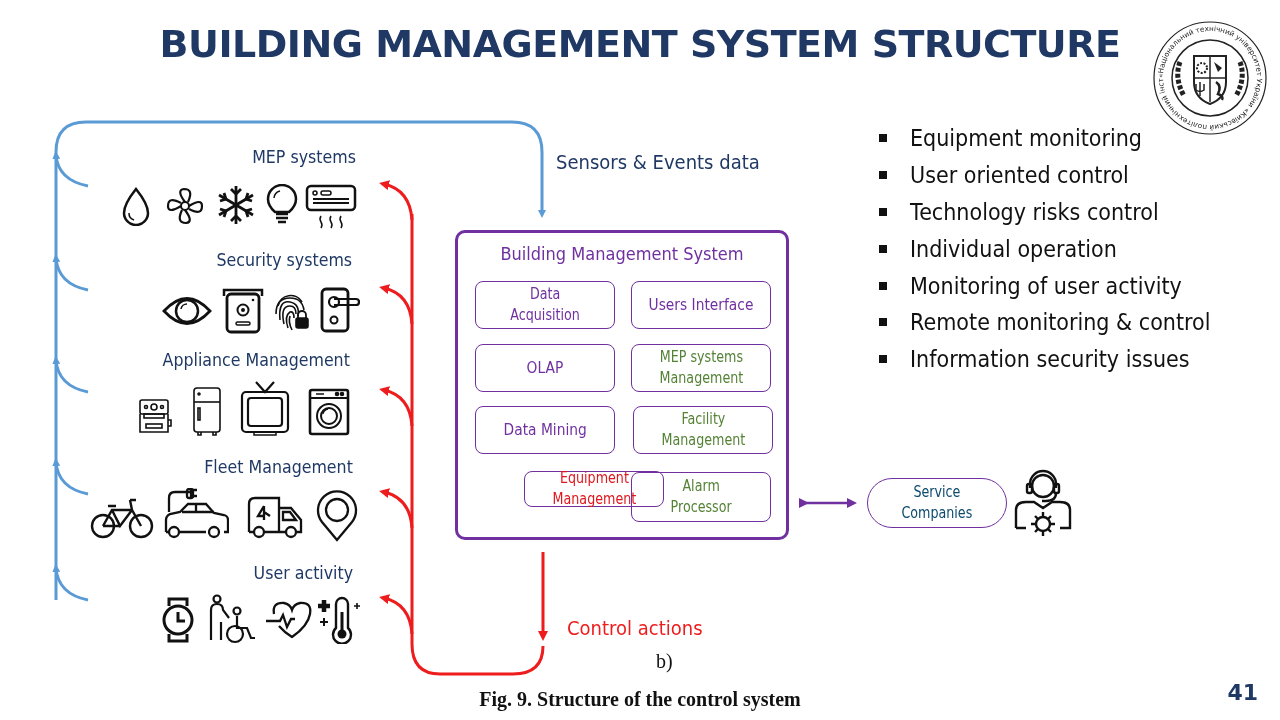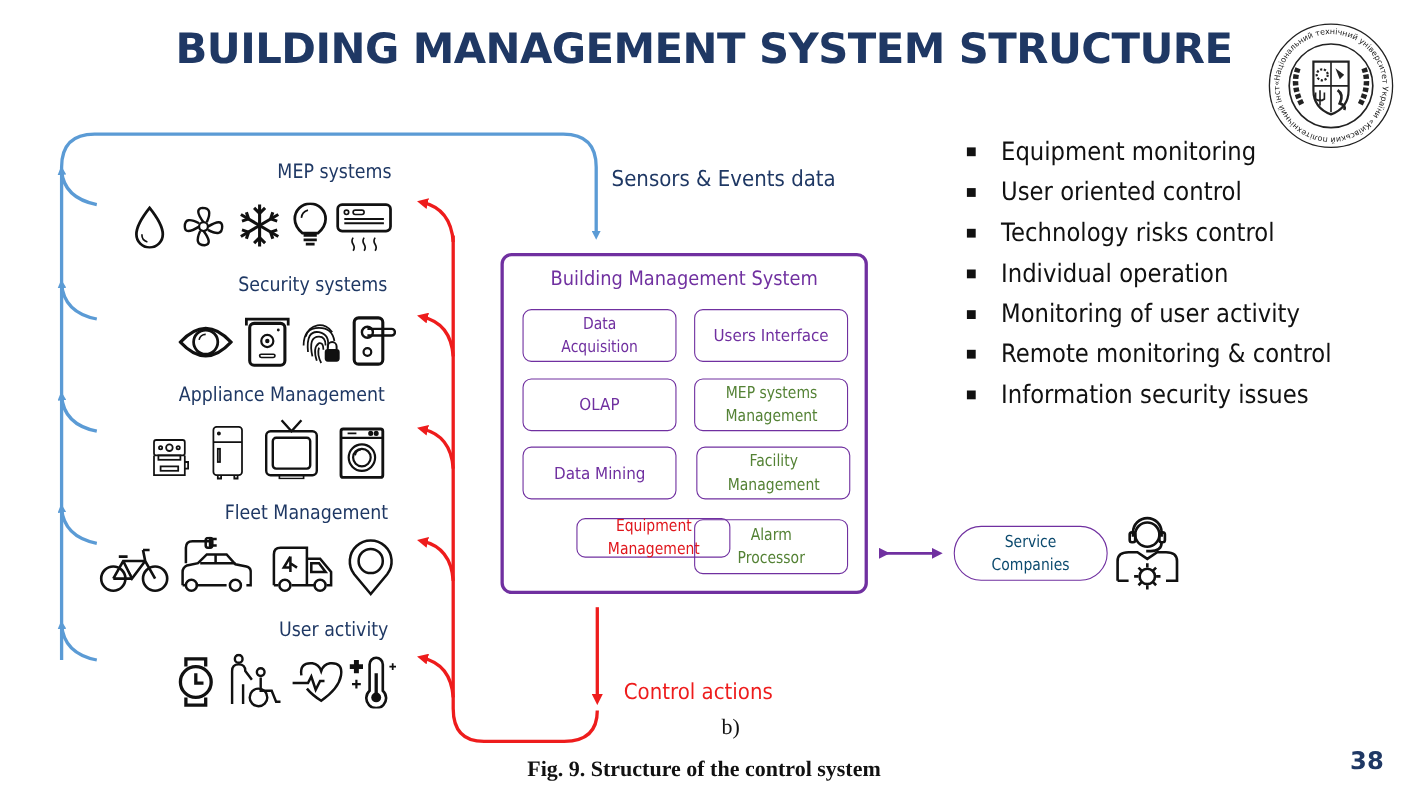--- a/index.html
+++ b/index.html
@@ -383,13 +383,13 @@
       <span class="txt">Remote monitoring &amp; control</span>
     </li>
   <li>
       <span class="sq"></span>
       <span class="txt">Information security issues</span>
     </li>
 </ul>
 
 <div class="sublabel">b)</div>
 <div class="caption">Fig. 9. Structure of the control system</div>
-<div class="pagenum">38</div>
+<div class="pagenum">41</div>
 
 </body></html>

